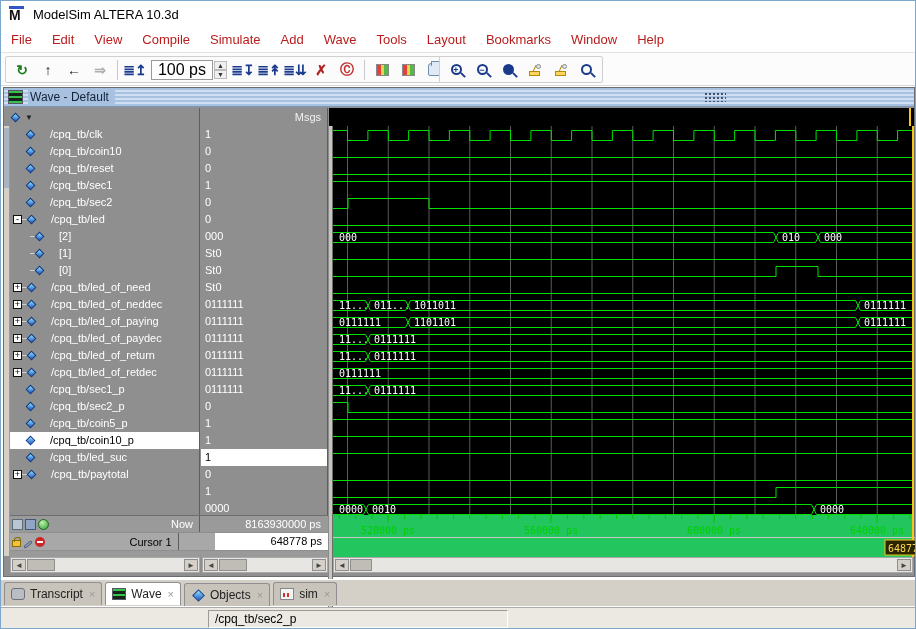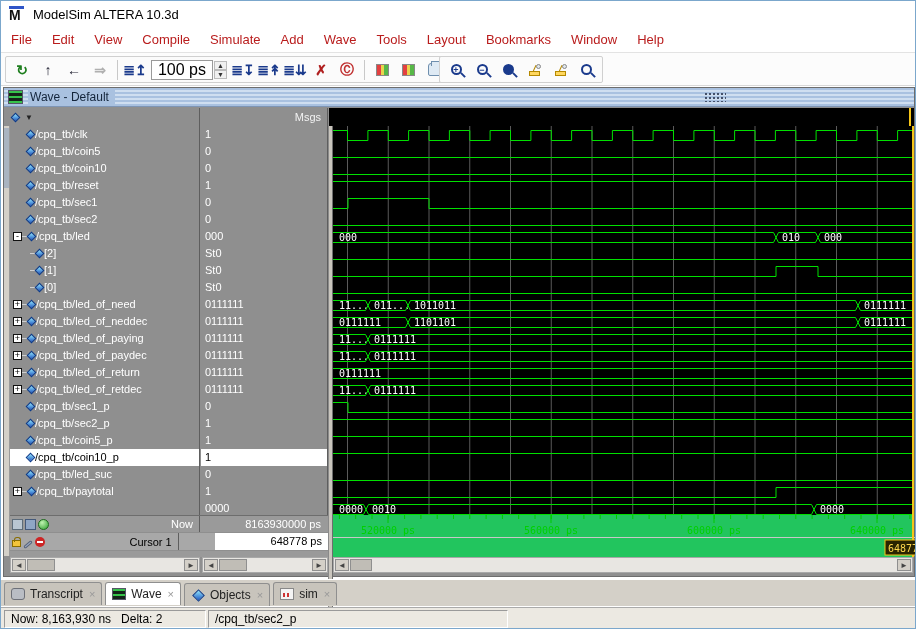--- a/index.html
+++ b/index.html
@@ -58,21 +58,21 @@
   #hdr-cursor-tick{ position:absolute; top:0; width:2px; height:18px; background:#f5c518; }
   
   #vscroll-left{ position:absolute; left:0; top:38px; width:6px; height:430px; background:#d4d0c8; border-right:1px solid #9a9a9a;}
   #vscroll-left .thumb{ position:absolute; left:0; top:2px; width:5px; height:60px; background:#aab4c0; }
   #names-pane{ position:absolute; left:6px; top:38px; width:190px; height:389px; background:#8f8f8f; overflow:hidden; border-right:1px solid #5e5e5e;}
   #values-pane{ position:absolute; left:197px; top:38px; width:127px; height:389px; background:#8f8f8f; overflow:hidden; border-right:1px solid #5e5e5e;}
   #splitter{ position:absolute; left:324px; top:38px; width:5px; height:518px; background:#c9c5bd; border-left:1px solid #8a8a8a; border-right:1px solid #6d6d6d;}
   #wave-area{ position:absolute; left:329px; top:38px; right:0; height:389px; background:#000; overflow:hidden;}
   .srow{ height:17px; line-height:17px; font-size:11px; color:#fff; white-space:nowrap; display:flex; align-items:center; }
   .srow.selected{ background:#ffffff; color:#000; }
-  .srow .nm{ margin-left:1px; }
+  .srow .nm{ margin-left:16px; }
   .vrow{ height:17px; line-height:17px; font-size:11px; color:#fff; padding-left:4px; white-space:nowrap;}
   .vrow.selected{ background:#ffffff; color:#000; }
   .pmbox{ width:9px; height:9px; border:1px solid #111; background:#fff; color:#000; font-size:9px; line-height:7px; text-align:center; flex:none; margin-left:3px; }
   .tree-h{ width:6px; height:1px; background:#cfcfcf; flex:none;}
   .ind0{ margin-left:17px; }
   
   #now-row{ position:absolute; left:6px; top:427px; width:318px; height:17px; background:#9a9a9a; border-top:1px solid #6d6d6d; display:flex; }
   #cursor-row{ position:absolute; left:6px; top:445px; width:318px; height:17px; background:#a8a8a8; display:flex; }
   .lc-name{ width:190px; border-right:1px solid #5e5e5e; display:flex; align-items:center; font-size:11px; }
   .lc-name .lbl{ margin-left:auto; padding-right:6px; }
@@ -209,24 +209,20 @@
       </div>
     </div>
 
     <div id="vscroll-left">
         <div class="thumb"></div>
       </div>
     <div id="names-pane">
         <div class="srow">
           <span class="diamond ind0"></span>
           <span class="nm">/cpq_tb/clk</span>
-        </div>
-        <div class="srow">
-          <span class="diamond ind0"></span>
-          <span class="nm">/cpq_tb/coin5</span>
         </div>
         <div class="srow">
           <span class="diamond ind0"></span>
           <span class="nm">/cpq_tb/coin10</span>
         </div>
         <div class="srow">
           <span class="diamond ind0"></span>
           <span class="nm">/cpq_tb/reset</span>
         </div>
         <div class="srow">
@@ -610,20 +606,16 @@
         <span class="tabicon ti-objects"></span>
         <span>Objects</span>
         <span class="x">×</span>
       </span><span class="tab">
         <span class="tabicon ti-sim"></span>
         <span>sim</span>
         <span class="x">×</span>
       </span></div>
 
   <div id="statusbar">
-    <div class="sb-cell" id="sb-now">
-      <span>Now: 8,163,930 ns</span>&nbsp;&nbsp;
-      <span>Delta: 2</span>
-    </div>
     <div class="sb-cell" id="sb-signal">/cpq_tb/sec2_p</div>
   </div>
 
 </div>
 
 </body></html>

